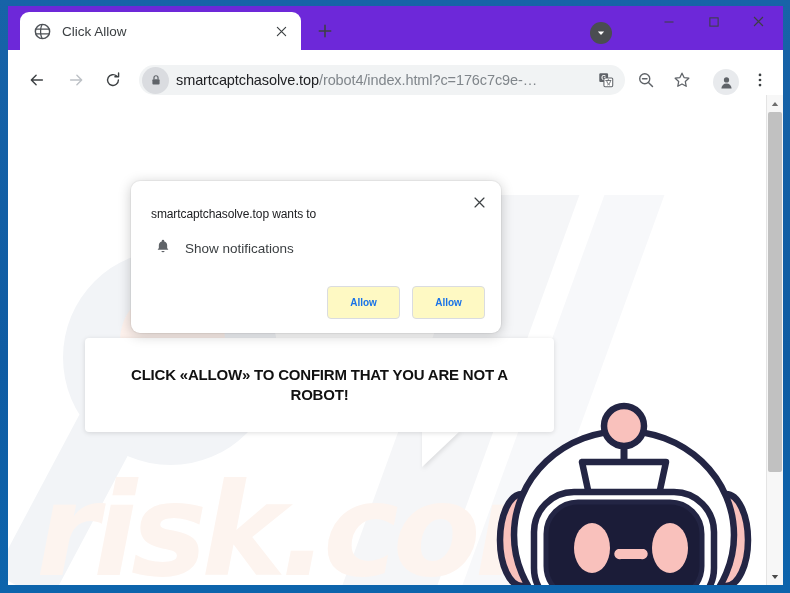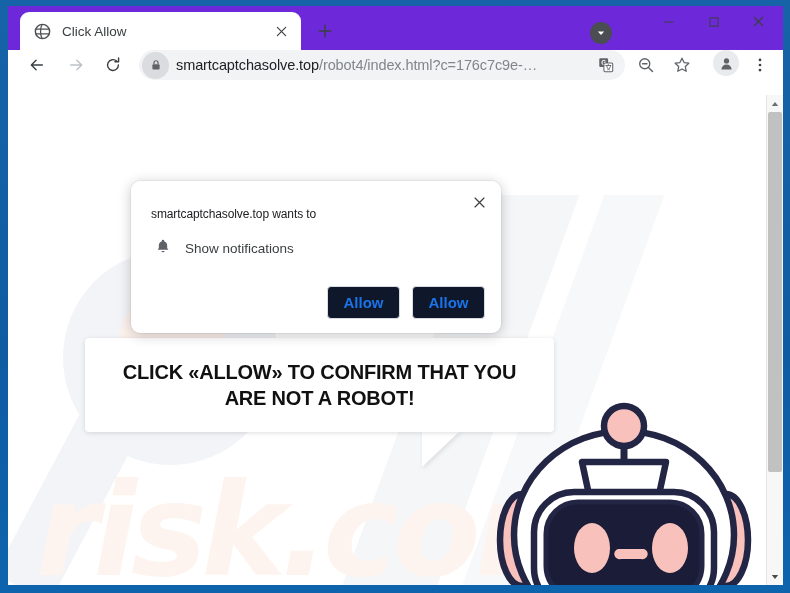--- a/index.html
+++ b/index.html
@@ -107,21 +107,21 @@
     width: 45px; height: 31px;
     display: flex; align-items: center; justify-content: center;
     color: #3c4043;
   }
 
   
   .toolbar {
     height: 45px;
     background: #ffffff;
     display: flex;
-    align-items: flex-start;
+    align-items: flex-end;
     padding: 0 8px 0 14px;
     gap: 2px;
     flex: 0 0 auto;
   }
 
   .nav-btn {
     width: 30px; height: 30px;
     display: flex; align-items: center; justify-content: center;
     border-radius: 50%;
     flex: 0 0 auto;
@@ -258,21 +258,21 @@
     width: 469px; height: 94px;
     background: #ffffff;
     border-radius: 4px;
     box-shadow: 0 1px 5px rgba(0,0,0,0.13);
     display: flex;
     align-items: center;
     justify-content: center;
   }
   .bubble-text {
     font-family: "Liberation Sans", sans-serif;
-    font-size: 20px;
+    font-size: 15px;
     font-weight: 700;
     color: #111111;
     text-align: center;
     line-height: 1.32;
     letter-spacing: -0.2px;
     padding: 0 22px;
   }
   .bubble-tail {
     position: absolute;
     left: 414px; top: 336px;
@@ -333,23 +333,23 @@
     position: absolute;
     right: 16px; bottom: 14px;
     display: flex;
     gap: 12px;
   }
   .notif-btn {
     min-width: 73px;
     height: 33px;
     border: 1px solid #dadce0;
     border-radius: 4px;
-    background: #0f172a;
+    background: #fef9c3;
     color: #1a73e8;
-    font-size: 15px;
+    font-size: 10px;
     font-weight: 600;
     font-family: "Liberation Sans", sans-serif;
     display: flex;
     align-items: center;
     justify-content: center;
     padding: 0 14px;
   }
 
   
   .scrollbar {

